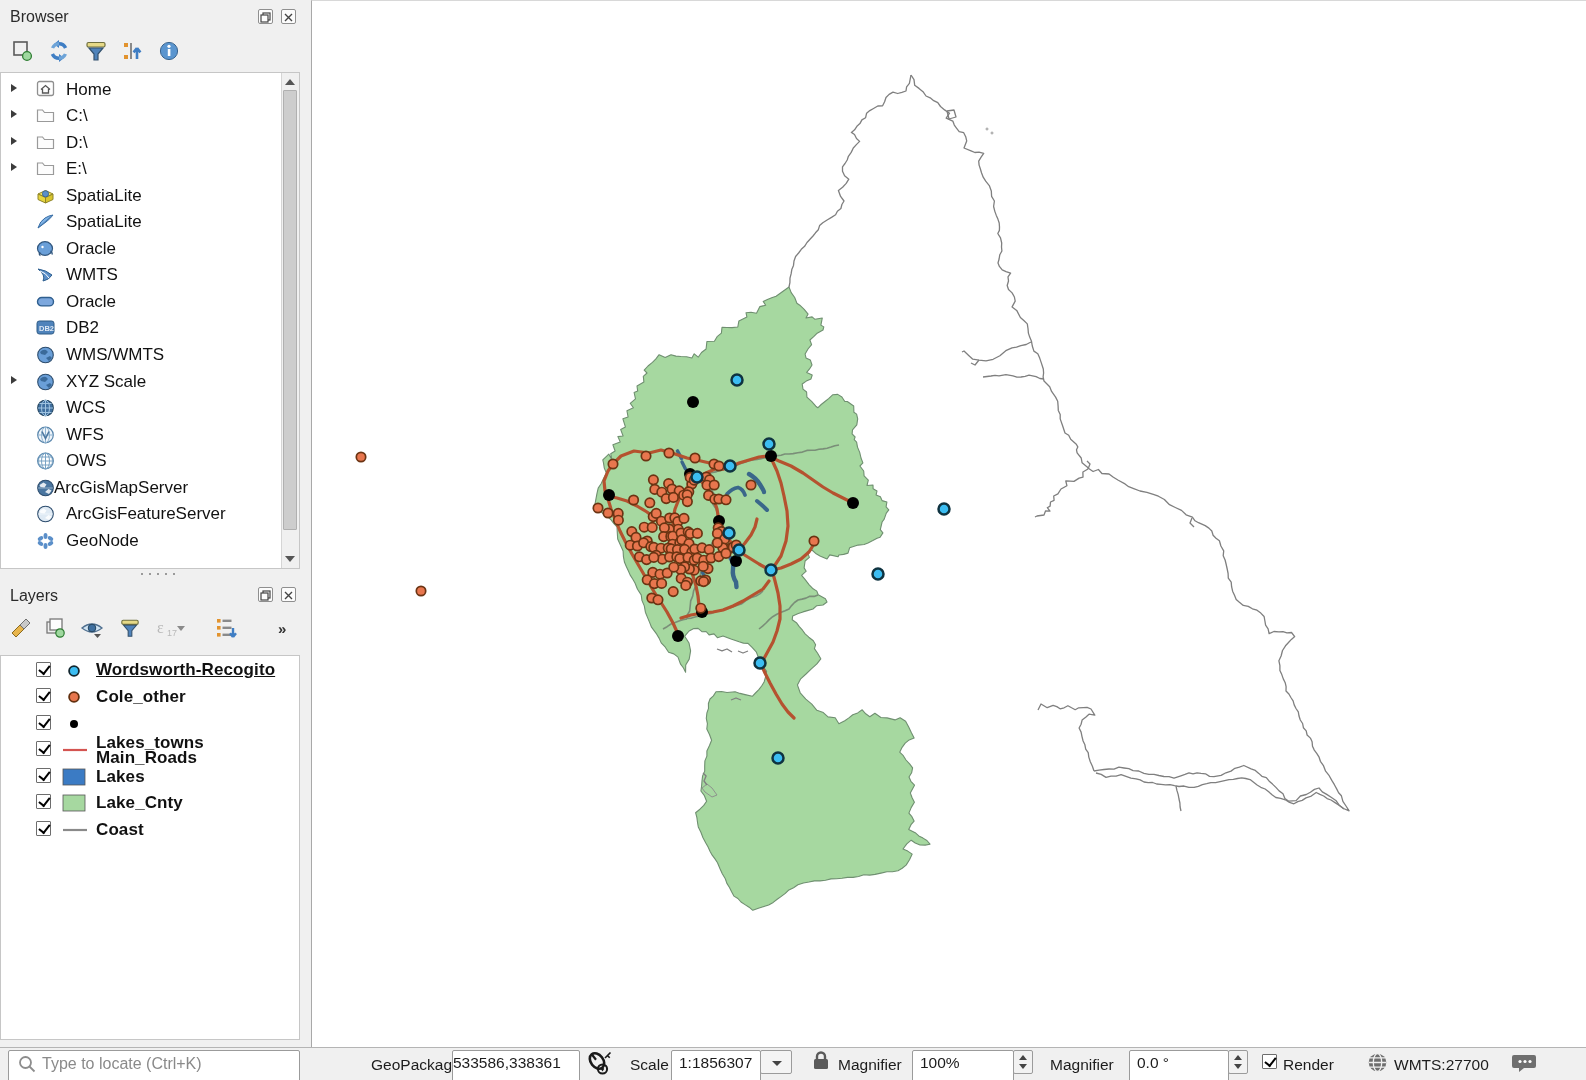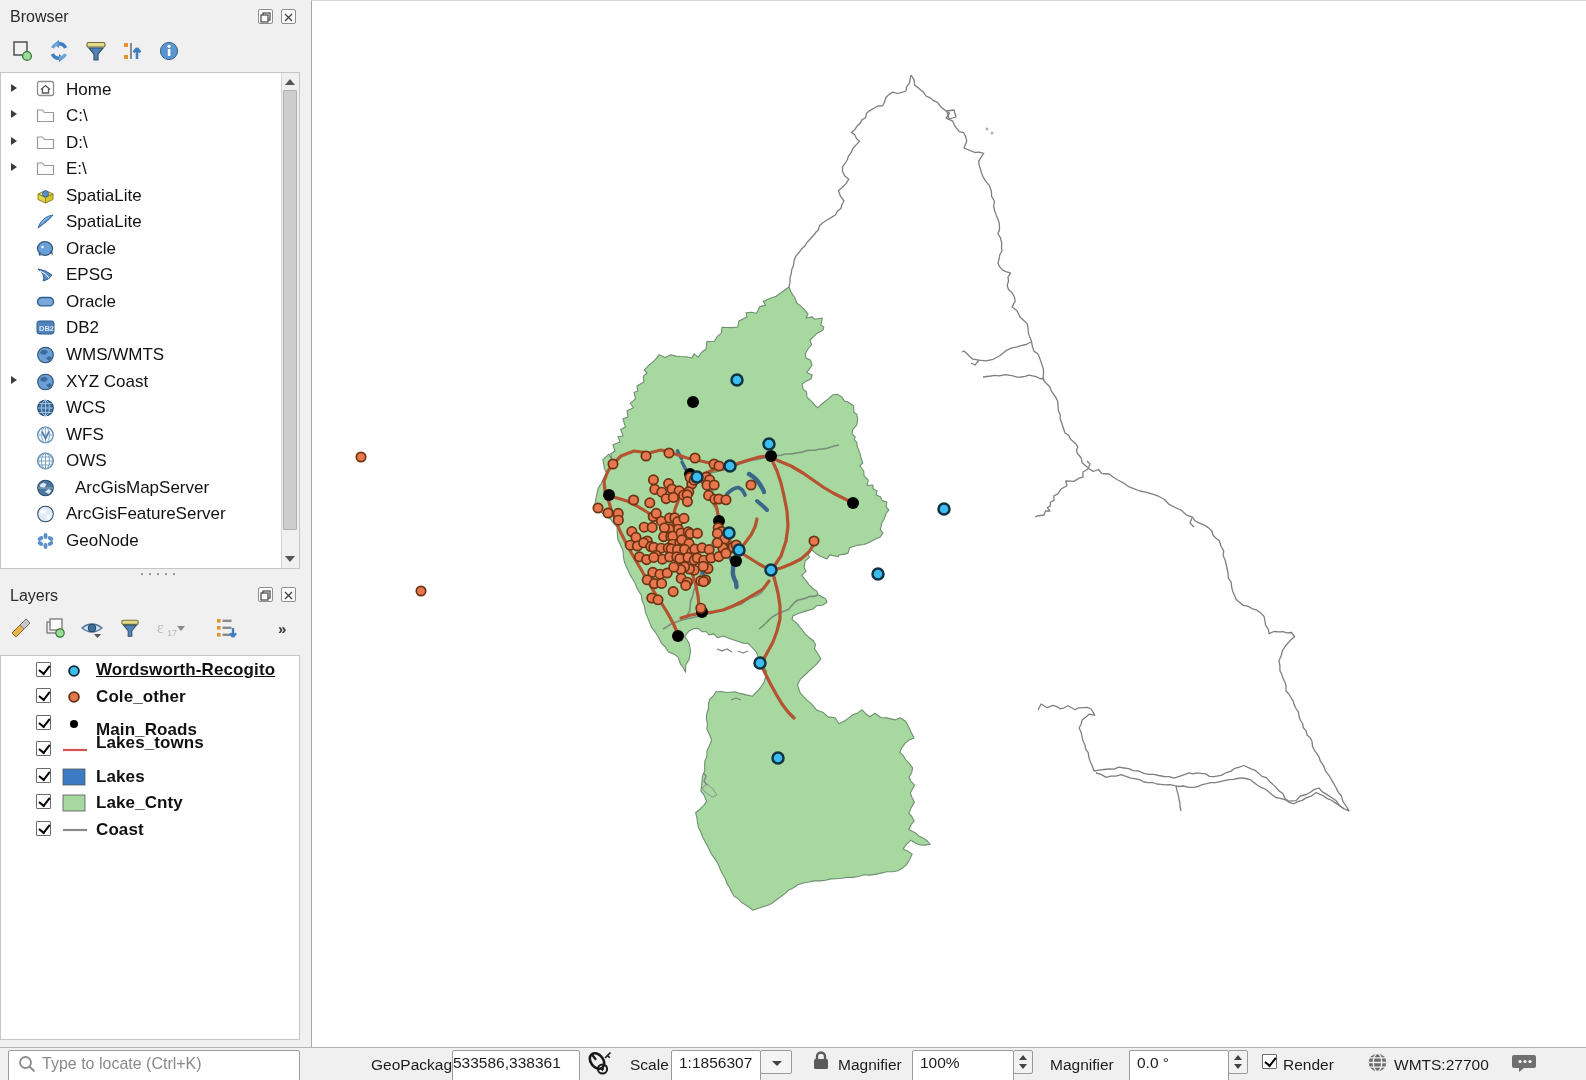--- a/index.html
+++ b/index.html
@@ -288,41 +288,41 @@
 <div class="abs" style="left:36px;top:240px"><svg width="19" height="17" viewBox="0 0 19 17">
         <ellipse cx="9" cy="8.5" rx="7.5" ry="6.8" fill="#6a9fd8" stroke="#30567e" stroke-width="1.2"></ellipse>
         <path d="M4 12 Q2.5 14.5 4.5 15.5 M14.5 11 q2 1 1.5 3.5" stroke="#30567e" stroke-width="1.4" fill="none"></path>
         <circle cx="6.5" cy="7" r="1.2" fill="#fff"></circle>
       </svg></div>
 <div class="titem" style="left:66px;top:239px">Oracle</div>
 <div class="abs" style="left:36px;top:266px"><svg width="19" height="17" viewBox="0 0 19 17">
         <path d="M2 3 q8 1 14 6 q-3 5 -9 6 q3-6 -5-12 z" fill="#5b8fc9" stroke="#2f5f8f" stroke-width="1"></path>
         <path d="M4 5 q6 2 9 7" stroke="#fff" stroke-width="1" fill="none"></path>
       </svg></div>
-<div class="titem" style="left:66px;top:265px">EPSG</div>
+<div class="titem" style="left:66px;top:265px">WMTS</div>
 <div class="abs" style="left:36px;top:293px"><svg width="19" height="17" viewBox="0 0 19 17">
         <rect x="1.5" y="4.5" width="16" height="8.4" rx="4.2" fill="#7ca7dd" stroke="#2f5f8f" stroke-width="1.4"></rect>
       </svg></div>
 <div class="titem" style="left:66px;top:292px">Oracle</div>
 <div class="abs" style="left:36px;top:319px"><svg width="19" height="17" viewBox="0 0 19 17">
         <rect x="1" y="2" width="17" height="13" rx="2.4" fill="#4f83bb" stroke="#2d5a85" stroke-width="1"></rect>
         <text x="3" y="12" font-size="7.5" fill="#dfe9f5" font-family="Liberation Sans" font-weight="bold">DB2</text>
       </svg></div>
 <div class="titem" style="left:66px;top:318px">DB2</div>
 <div class="abs" style="left:36px;top:346px"><svg width="19" height="18" viewBox="0 0 19 18">
         <circle cx="9.5" cy="9" r="7.8" fill="#6a9fd8" stroke="#2d4d6e" stroke-width="1.1"></circle>
         <path d="M4 6 q3-3 6-2 l2 2 -3 3 -4-1 z M10 12 l4-2 2 2 -3 3 z" fill="#3a6a9a"></path>
       </svg></div>
 <div class="titem" style="left:66px;top:345px">WMS/WMTS</div>
 <div class="arrow" style="left:11px;top:376px"></div>
 <div class="abs" style="left:36px;top:373px"><svg width="19" height="18" viewBox="0 0 19 18">
         <circle cx="9.5" cy="9" r="7.8" fill="#6a9fd8" stroke="#2d4d6e" stroke-width="1.1"></circle>
         <path d="M4 6 q3-3 6-2 l2 2 -3 3 -4-1 z M10 12 l4-2 2 2 -3 3 z" fill="#3a6a9a"></path>
       </svg></div>
-<div class="titem" style="left:66px;top:372px">XYZ Coast</div>
+<div class="titem" style="left:66px;top:372px">XYZ Scale</div>
 <div class="abs" style="left:36px;top:399px"><svg width="19" height="18" viewBox="0 0 19 18">
         <circle cx="9.5" cy="9" r="7.8" fill="#3f6f9f" stroke="#24455f" stroke-width="1.1"></circle>
         <path d="M2 9 h15 M9.5 1.2 v15.6 M3.5 4.5 h12 M3.5 13.5 h12" stroke="#9fc3e0" stroke-width="1" fill="none"></path>
         <ellipse cx="9.5" cy="9" rx="4" ry="7.8" fill="none" stroke="#9fc3e0" stroke-width="1"></ellipse>
       </svg></div>
 <div class="titem" style="left:66px;top:398px">WCS</div>
 <div class="abs" style="left:36px;top:426px"><svg width="19" height="18" viewBox="0 0 19 18">
         <circle cx="9.5" cy="9" r="7.8" fill="#eef4fa" stroke="#5a87ad" stroke-width="1.2"></circle>
         <path d="M2 9 h15 M9.5 1.2 v15.6" stroke="#8fb3d0" stroke-width="1" fill="none"></path>
         <ellipse cx="9.5" cy="9" rx="4" ry="7.8" fill="none" stroke="#8fb3d0" stroke-width="1"></ellipse>
@@ -334,21 +334,21 @@
         <path d="M2 9 h15 M2.8 5 h13.4 M2.8 13 h13.4 M9.5 1.2 v15.6" stroke="#7aa3c4" stroke-width="1" fill="none"></path>
         <ellipse cx="9.5" cy="9" rx="4" ry="7.8" fill="none" stroke="#7aa3c4" stroke-width="1"></ellipse>
         <ellipse cx="9.5" cy="9" rx="7" ry="7.8" fill="none" stroke="#7aa3c4" stroke-width="0.8"></ellipse>
       </svg></div>
 <div class="titem" style="left:66px;top:451px">OWS</div>
 <div class="abs" style="left:36px;top:479px"><svg width="19" height="18" viewBox="0 0 19 18">
         <circle cx="9.5" cy="9" r="7.8" fill="#4a76a0" stroke="#2d4d6e" stroke-width="1.1"></circle>
         <path d="M3.5 6 l4-2.5 3 2 -2 3 -4-0.5 z M9 13 l3.5-3 3 1.5 -2.5 3.5 z" fill="#ffffff" opacity="0.85"></path>
         <path d="M2 9 h15" stroke="#ffffff" stroke-width="0.7" opacity="0.6"></path>
       </svg></div>
-<div class="titem" style="left:75px;top:478px">ArcGisMapServer</div>
+<div class="titem" style="left:54px;top:478px">ArcGisMapServer</div>
 <div class="abs" style="left:36px;top:505px"><svg width="19" height="18" viewBox="0 0 19 18">
         <circle cx="9.5" cy="9" r="7.8" fill="#dfeaf4" stroke="#2d4d6e" stroke-width="1.1"></circle>
         <path d="M3.5 6 l4-2.5 3 2 -2 3 -4-0.5 z M9 13 l3.5-3 3 1.5 -2.5 3.5 z" fill="#ffffff" opacity="0.85"></path>
         <path d="M2 9 h15" stroke="#ffffff" stroke-width="0.7" opacity="0.6"></path>
       </svg></div>
 <div class="titem" style="left:66px;top:504px">ArcGisFeatureServer</div>
 <div class="abs" style="left:36px;top:532px"><svg width="19" height="18" viewBox="0 0 19 18">
         <g fill="#5b8fc9">
           <ellipse cx="9.5" cy="4" rx="2" ry="3"></ellipse>
           <ellipse cx="9.5" cy="14" rx="2" ry="3"></ellipse>
@@ -418,21 +418,21 @@
 <div class="litem" style="left:96px;top:687px;">Cole_other</div>
 <div class="cb" style="left:36px;top:715px"></div>
 <div class="abs" style="left:62px;top:715px"><svg width="24" height="18">
         <circle cx="12" cy="9" r="4" fill="#000"></circle>
       </svg></div>
 <div class="litem" style="left:96px;top:733px;">Lakes_towns</div>
 <div class="cb" style="left:36px;top:741px"></div>
 <div class="abs" style="left:62px;top:741px"><svg width="26" height="18">
         <path d="M1 9 H25" stroke="#d45451" stroke-width="2.2"></path>
       </svg></div>
-<div class="litem" style="left:96px;top:720px;text-align:right;">Main_Roads</div>
+<div class="litem" style="left:96px;top:748px;text-align:right;">Main_Roads</div>
 <div class="cb" style="left:36px;top:768px"></div>
 <div class="abs" style="left:62px;top:768px"><svg width="24" height="18">
         <rect x="1" y="1" width="22" height="16" fill="#3b7bc4" stroke="#555" stroke-width="0.8"></rect>
       </svg></div>
 <div class="litem" style="left:96px;top:767px;">Lakes</div>
 <div class="cb" style="left:36px;top:794px"></div>
 <div class="abs" style="left:62px;top:794px"><svg width="24" height="18">
         <rect x="1" y="1" width="22" height="16" fill="#a6d8a0" stroke="#555" stroke-width="0.8"></rect>
       </svg></div>
 <div class="litem" style="left:96px;top:793px;">Lake_Cnty</div>

